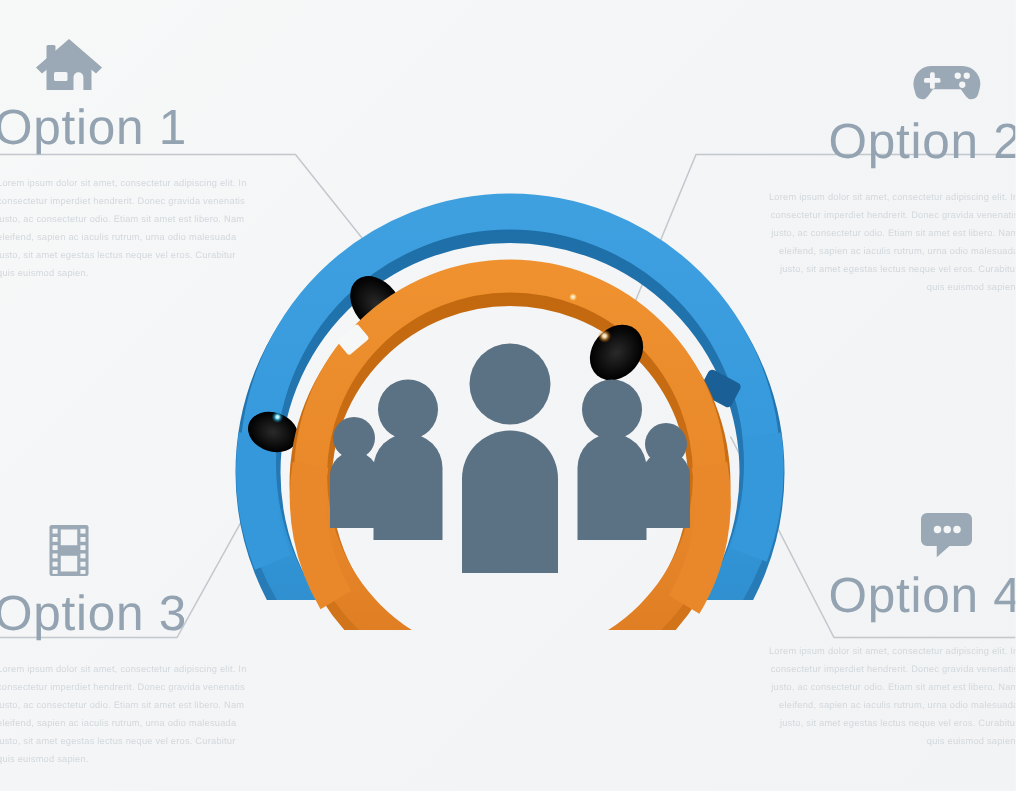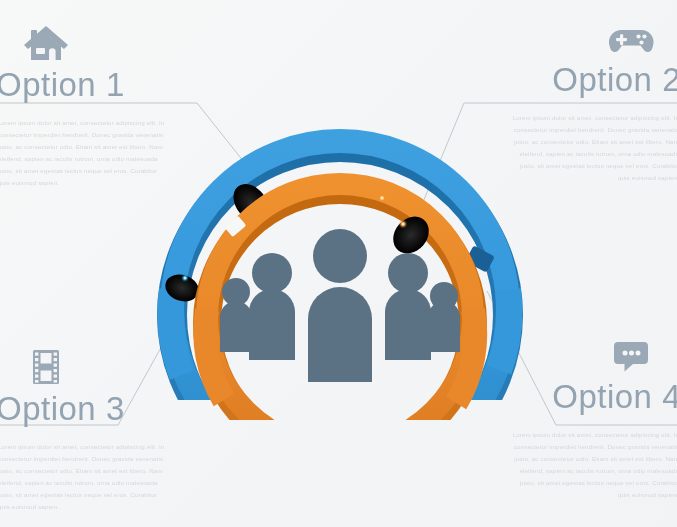--- a/index.html
+++ b/index.html
@@ -57,21 +57,21 @@
     letter-spacing: 0.15px;
   }
 
   
   #quad1 { left: 0px; top: 22px; }
   #quad1 .quad-icon { margin-left: 22px; }
   #quad1 .quad-title { margin-top: 2px; margin-left: -4px; }
   #quad1 .quad-body { margin-top: 13px; margin-left: -2px; }
 
   
-  #quad2 { left: 377px; top: 17px; text-align: right; }
+  #quad2 { left: 377px; top: 31px; text-align: right; }
   #quad2 .quad-icon { margin-right: 22px; }
   #quad2 .quad-title { margin-top: 2px; margin-right: -4px; }
   #quad2 .quad-body {
     margin-top: 13px;
     margin-left: auto;
     margin-right: -2px;
     text-align: right;
   }
 
   

